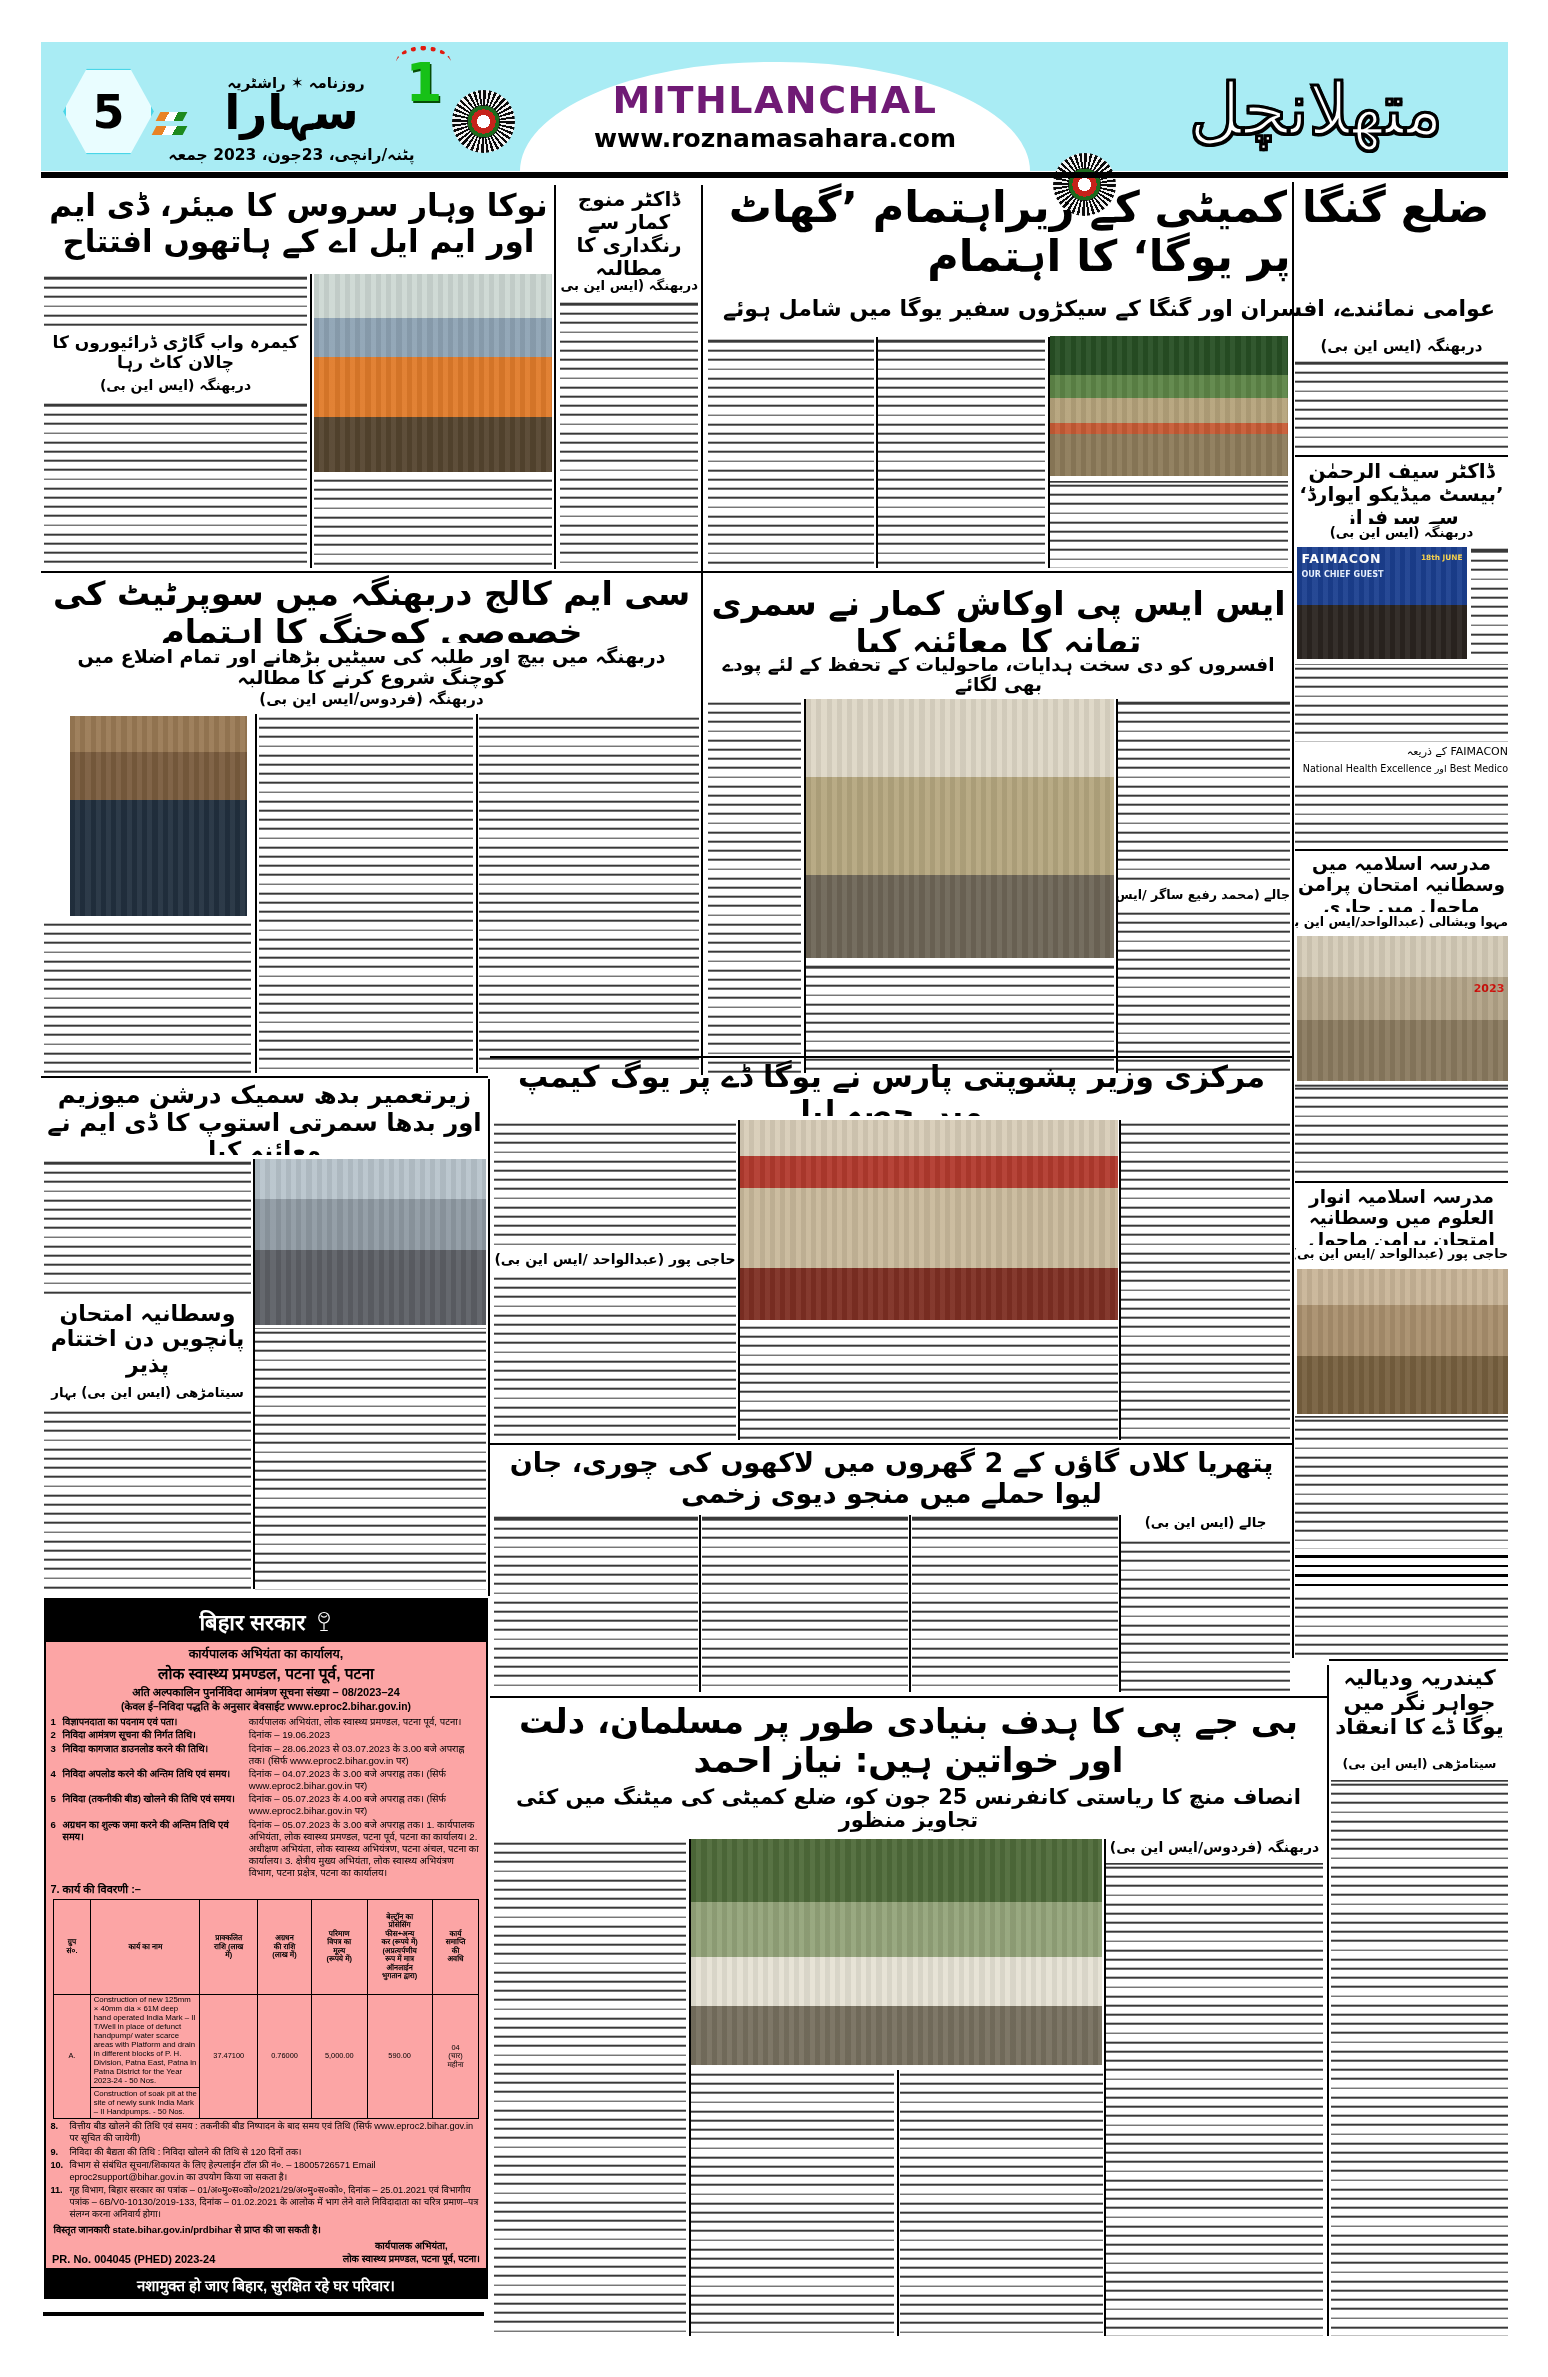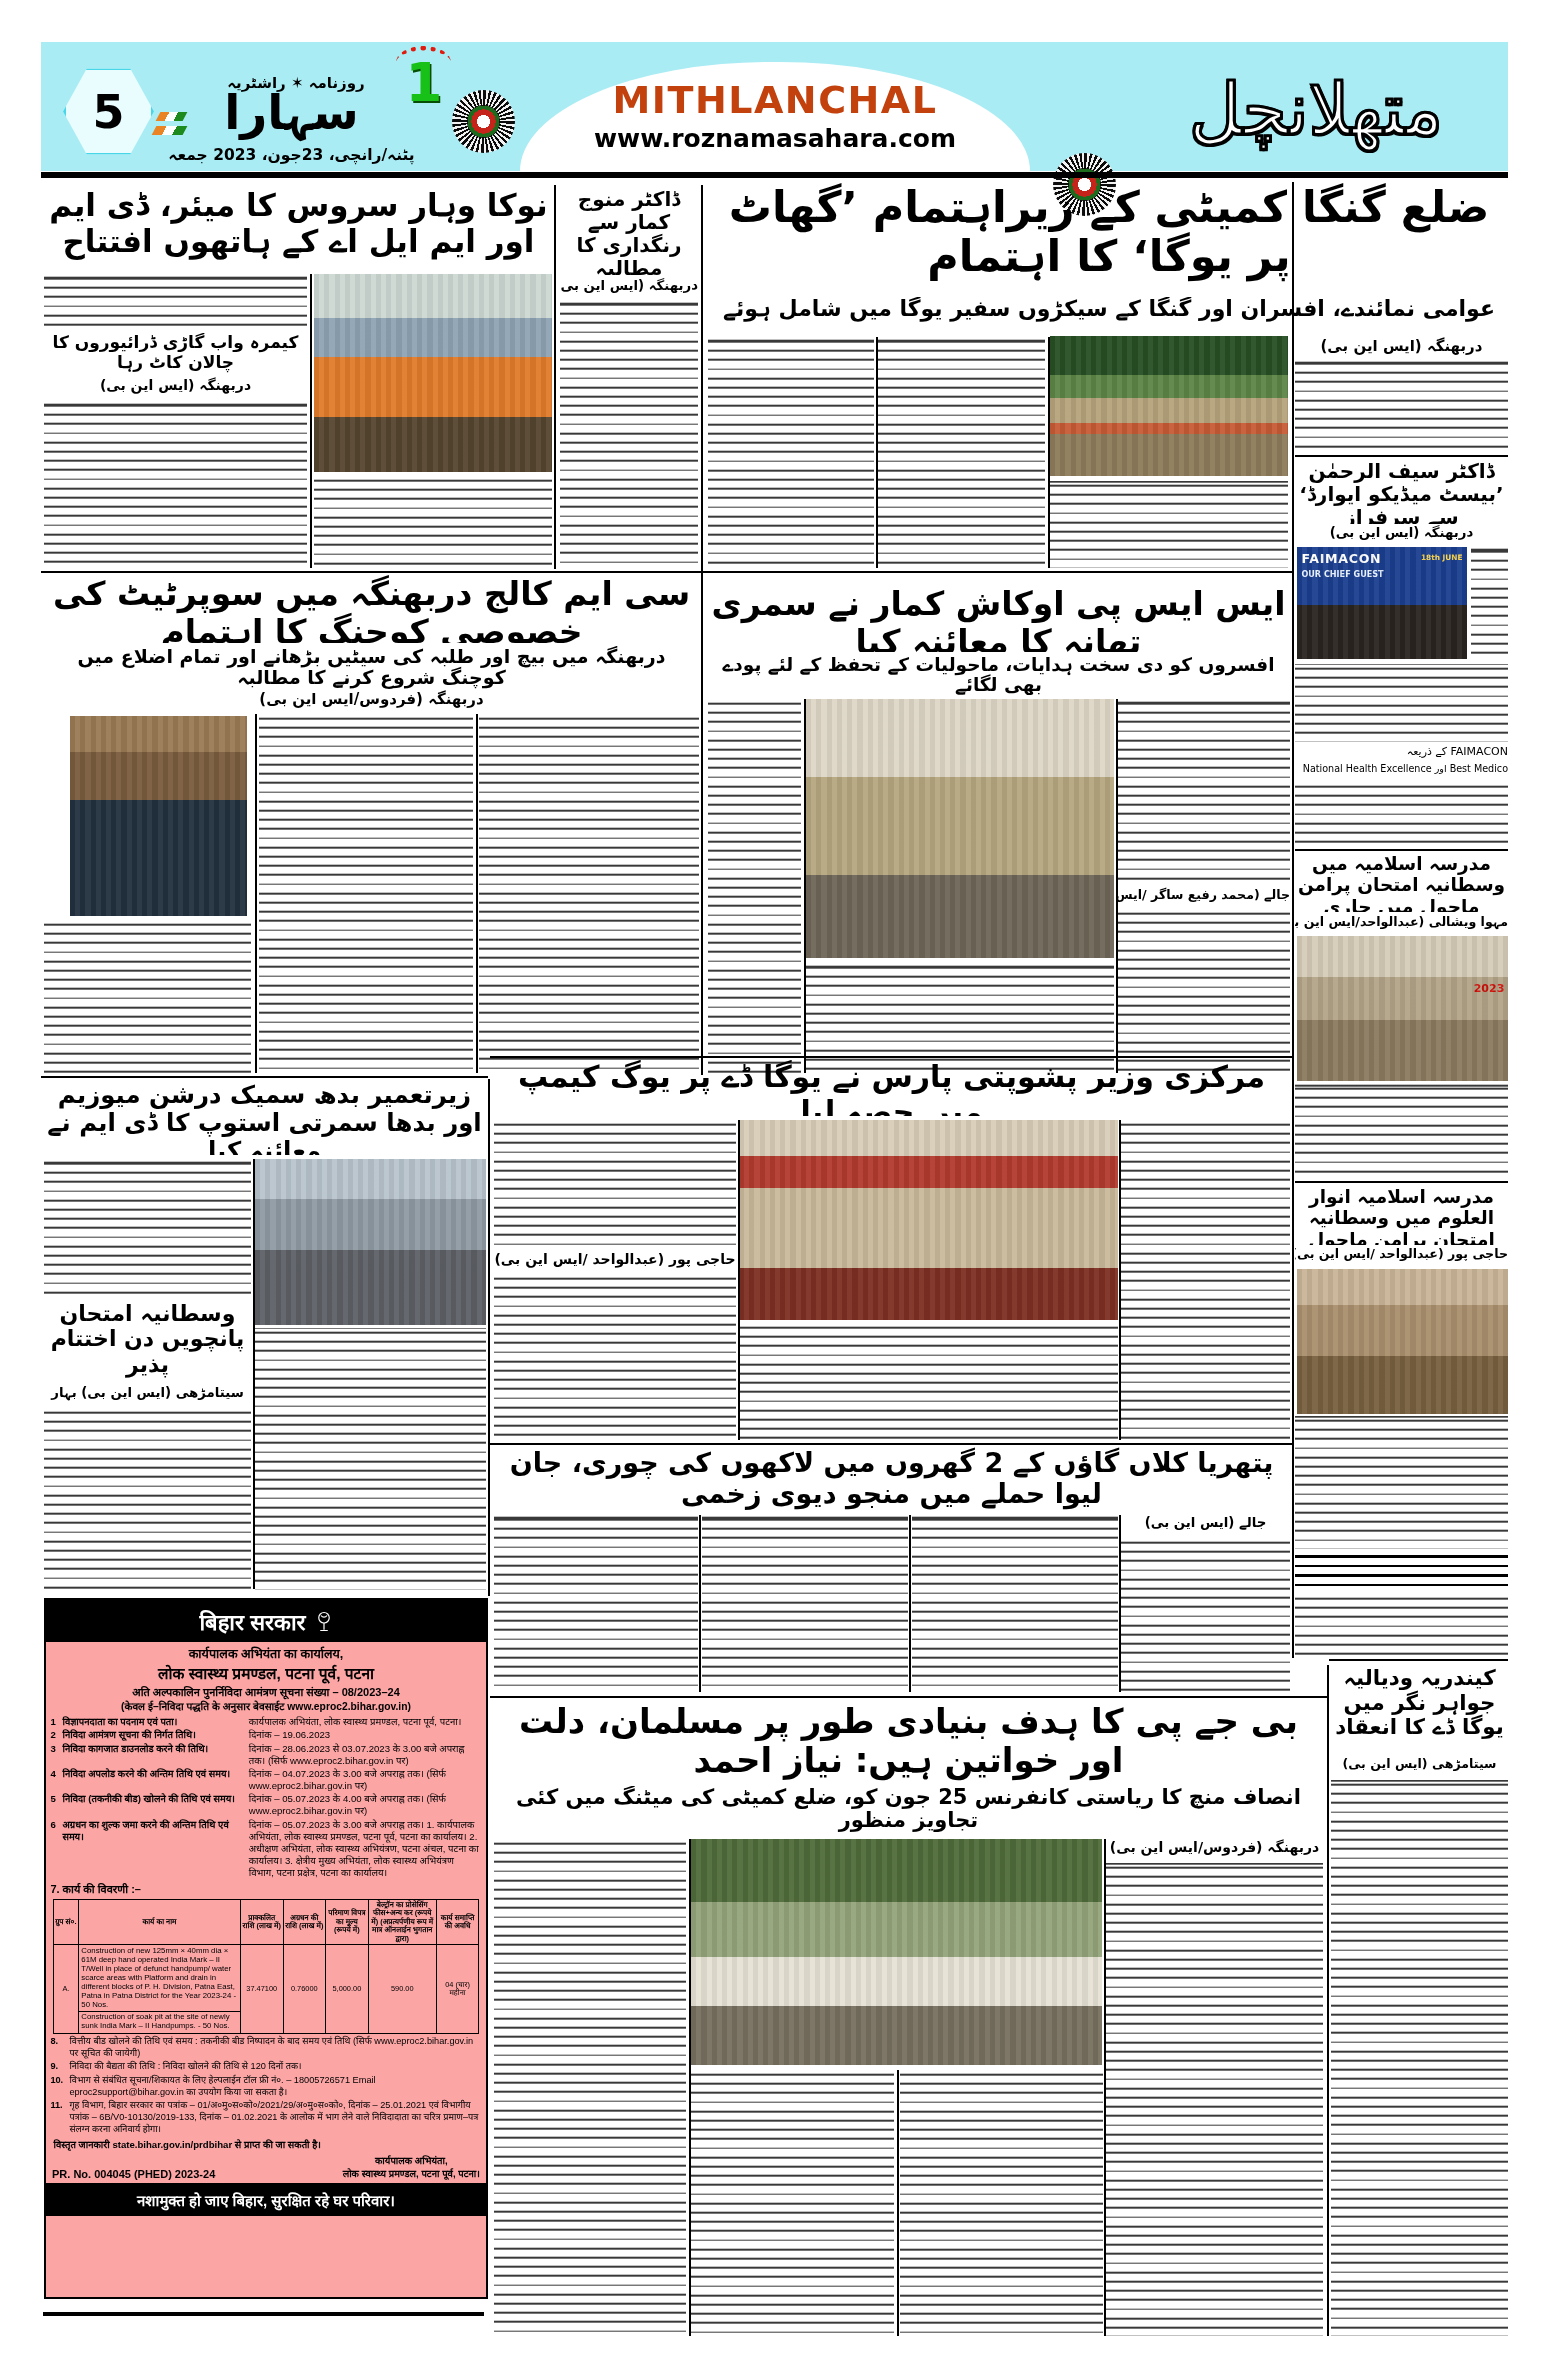--- a/index.html
+++ b/index.html
@@ -45,21 +45,21 @@
        text-shadow:1.5px 1.5px 0 #000,-1.5px -1.5px 0 #000,1.5px -1.5px 0 #000,-1.5px 1.5px 0 #000;}
   
   #tender{position:absolute;left:44px;top:1598px;width:440px;height:697px;border:2.2px solid #000;
           background:#fca5a5;overflow:hidden;font-family:"Liberation Sans","DejaVu Sans",sans-serif;}
   #tender .bar{background:#000;color:#fff;text-align:center;font-weight:bold;}
   .trow{display:flex;font-size:9.6px;line-height:1.25;padding:0.7px 4.4px;}
   .trow .lab{width:46%;font-weight:bold;display:flex;}
   .trow .lab .n{width:12px;flex:none;}
   .trow .val{width:54%;}
   table.tnd{border-collapse:collapse;width:97%;margin:1.5px auto;font-size:7.4px;}
-  table.tnd th,table.tnd td{border:0.7px solid #000;padding:1px;text-align:center;vertical-align:middle;line-height:1.15;}
+  table.tnd th,table.tnd td{border:0.7px solid #000;padding:13px;text-align:center;vertical-align:middle;line-height:1.15;}
   table.tnd .work{text-align:left;font-size:7.8px;padding:0;}
   table.tnd .work div{padding:1.5px 2.2px;}
   table.tnd .work div:first-child{border-bottom:0.7px solid #000;}
   .note{display:flex;font-size:9.2px;line-height:1.3;padding:0.7px 4.4px;}
   .note .n{width:19px;flex:none;font-weight:bold;}
 </style>
 </head>
 <body>
 
 <div id="page">
@@ -79,21 +79,21 @@
   <div class="abs" style="left:390px;top:46px;width:68px;height:89px;">
     <div style="position:absolute;left:6px;top:0;width:55px;height:28px;border-top:5.2px dotted #e11a0e;border-radius:50% 50% 0 0;"></div>
     <div style="position:absolute;left:0;top:6px;width:68px;text-align:center;font-size:53px;font-weight:bold;color:#17c117;
                 text-shadow:1.5px 1.5px 0 #064d06;">1</div>
   </div>
 
   <div class="abs burst" style="left:452px;top:90px;width:63px;height:63px;"></div>
   <div class="abs burst" style="left:1053px;top:90px;width:63px;height:63px;"></div>
 
   <div class="abs dome" style="left:520px;top:62px;width:510px;height:109px;"></div>
-  <div class="abs ctr" style="left:520px;top:78px;width:510px;height:44px;font-size:38px;font-weight:bold;color:#c2410c;letter-spacing:1.5px;">MITHLANCHAL</div>
+  <div class="abs ctr" style="left:520px;top:78px;width:510px;height:44px;font-size:38px;font-weight:bold;color:#701a75;letter-spacing:1.5px;">MITHLANCHAL</div>
   <div class="abs ctr" style="left:520px;top:124px;width:510px;height:33px;font-size:25px;font-weight:bold;">www.roznamasahara.com</div>
 
   <div class="abs rtl ctr outline-w" style="left:1124px;top:64px;width:384px;height:101px;font-size:71px;font-weight:normal;line-height:1.3;">متھلانچل</div>
 
   <div class="abs hr" style="left:41px;top:172px;width:1467px;height:6px;"></div>
 
   <div class="abs vr" style="left:554px;top:185px;height:384px;"></div>
   <div class="abs vr" style="left:701px;top:185px;height:890px;"></div>
   <div class="abs vr" style="left:1292px;top:182px;height:1476px;"></div>
 

